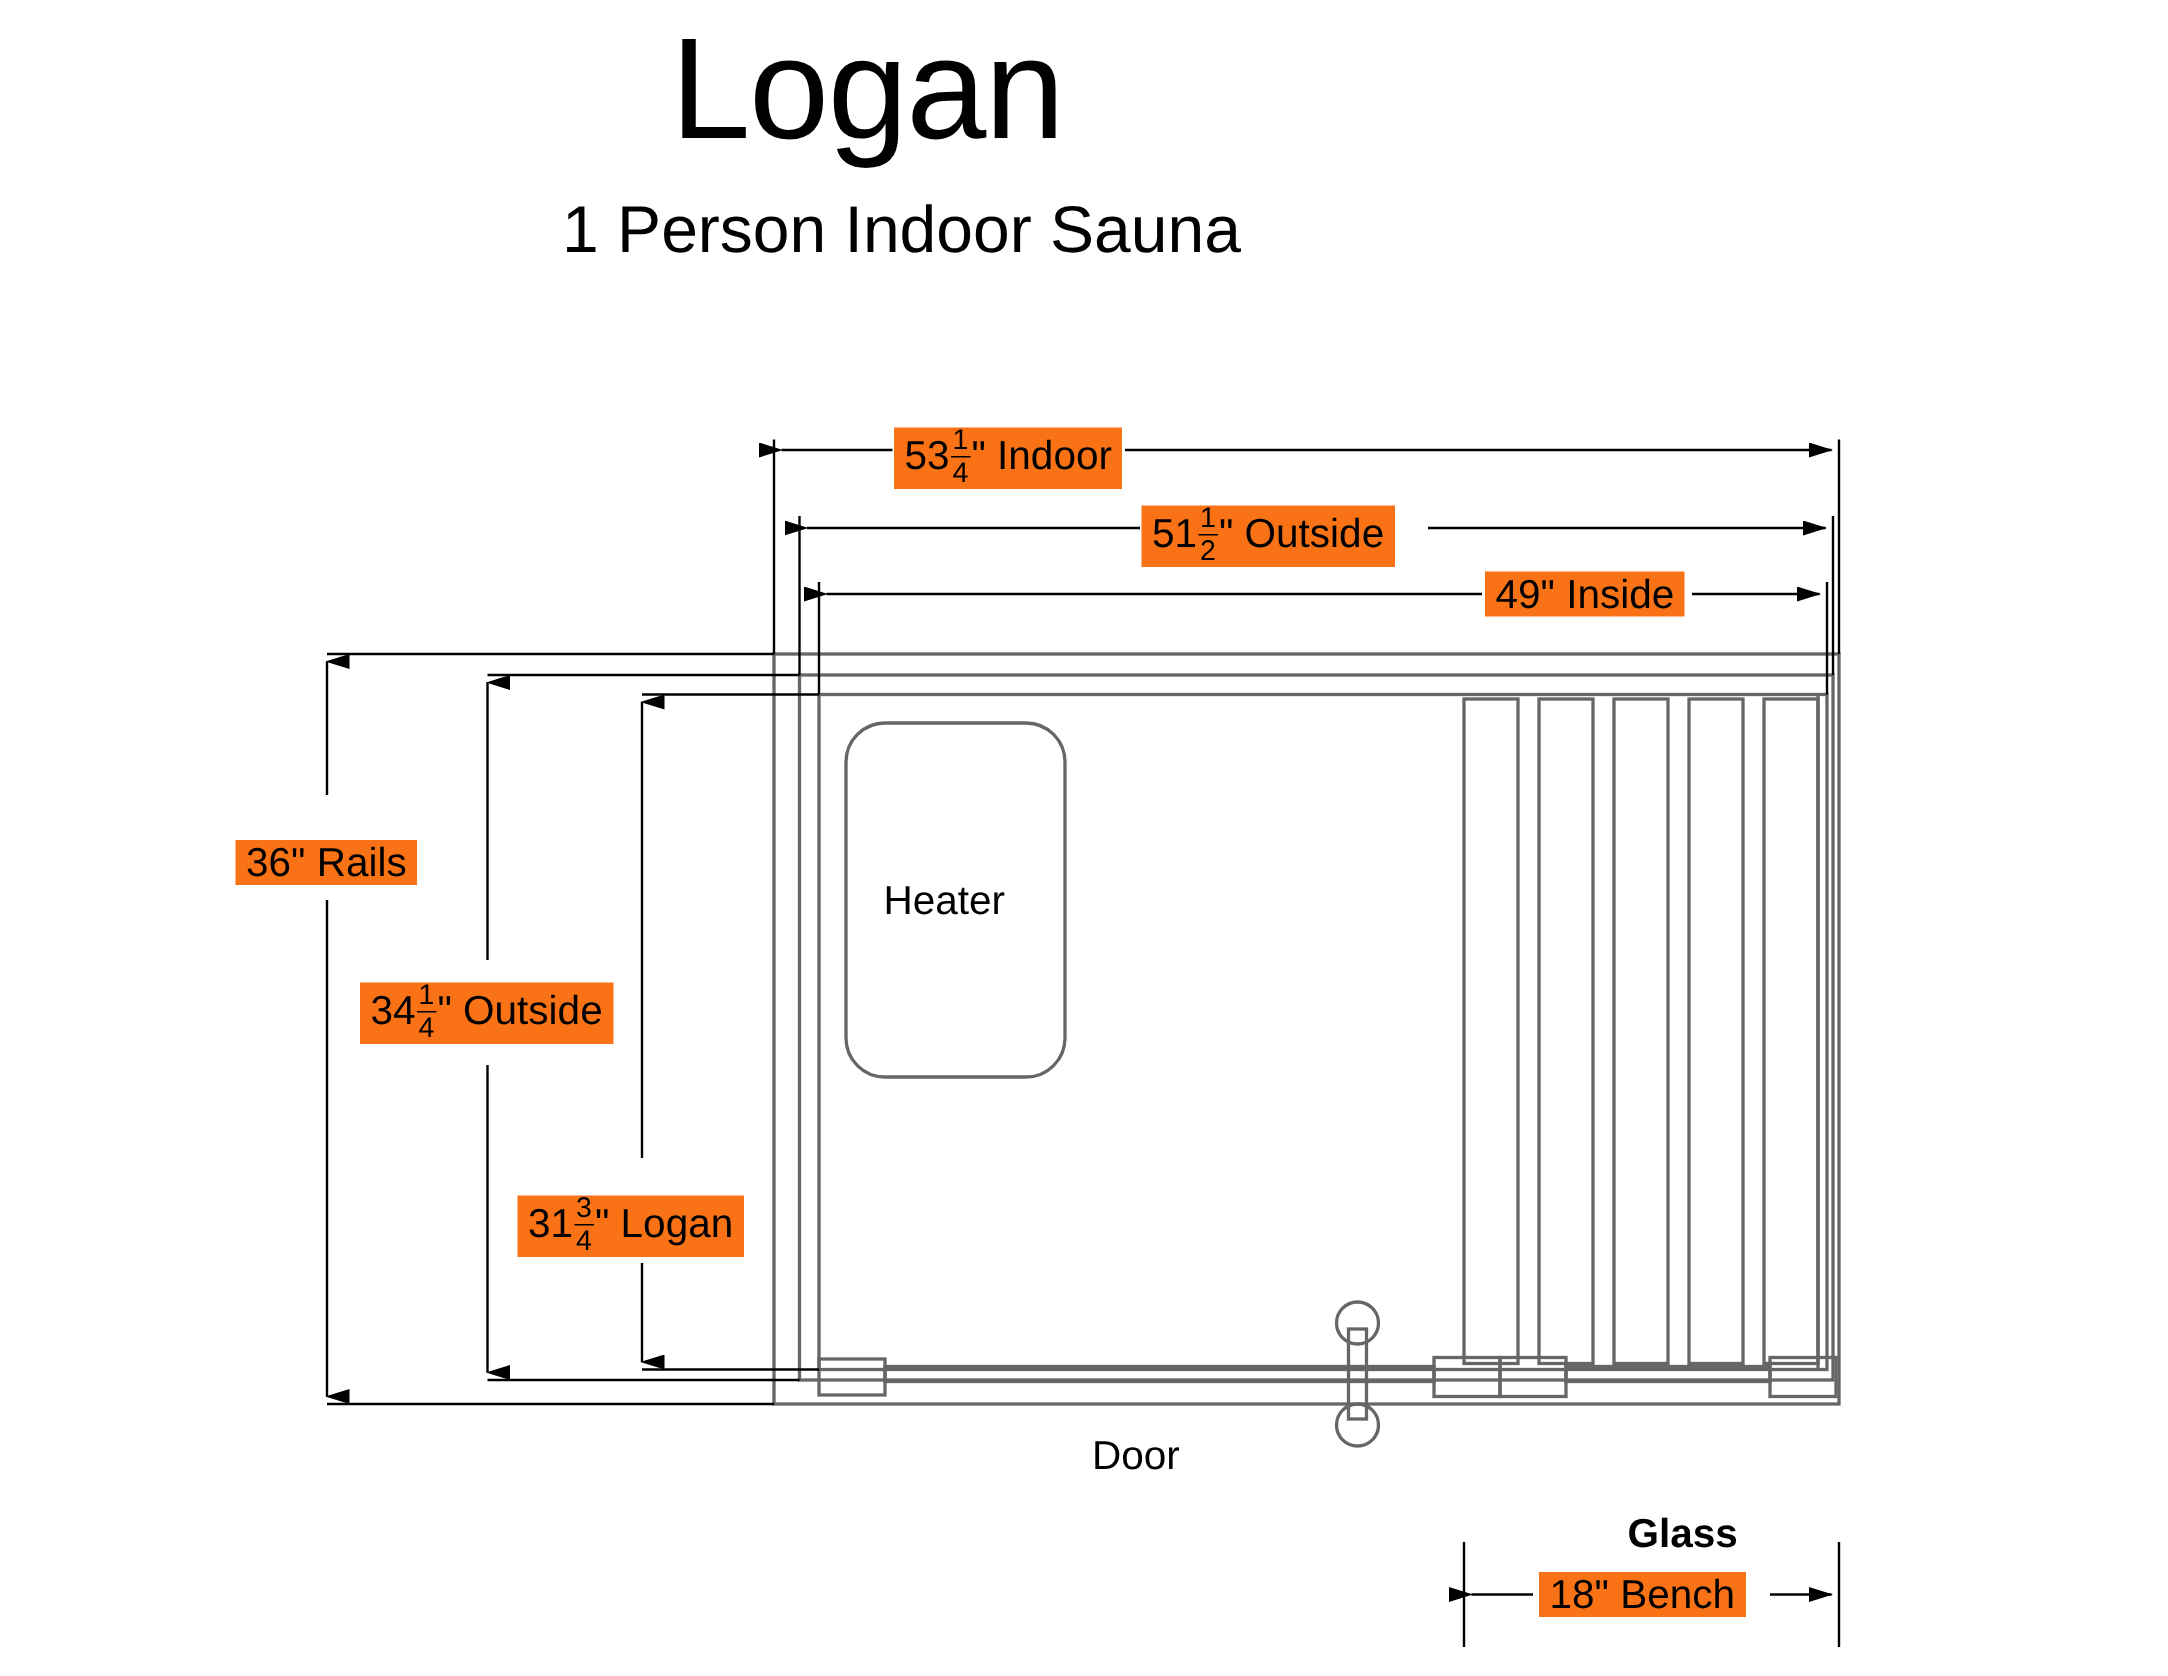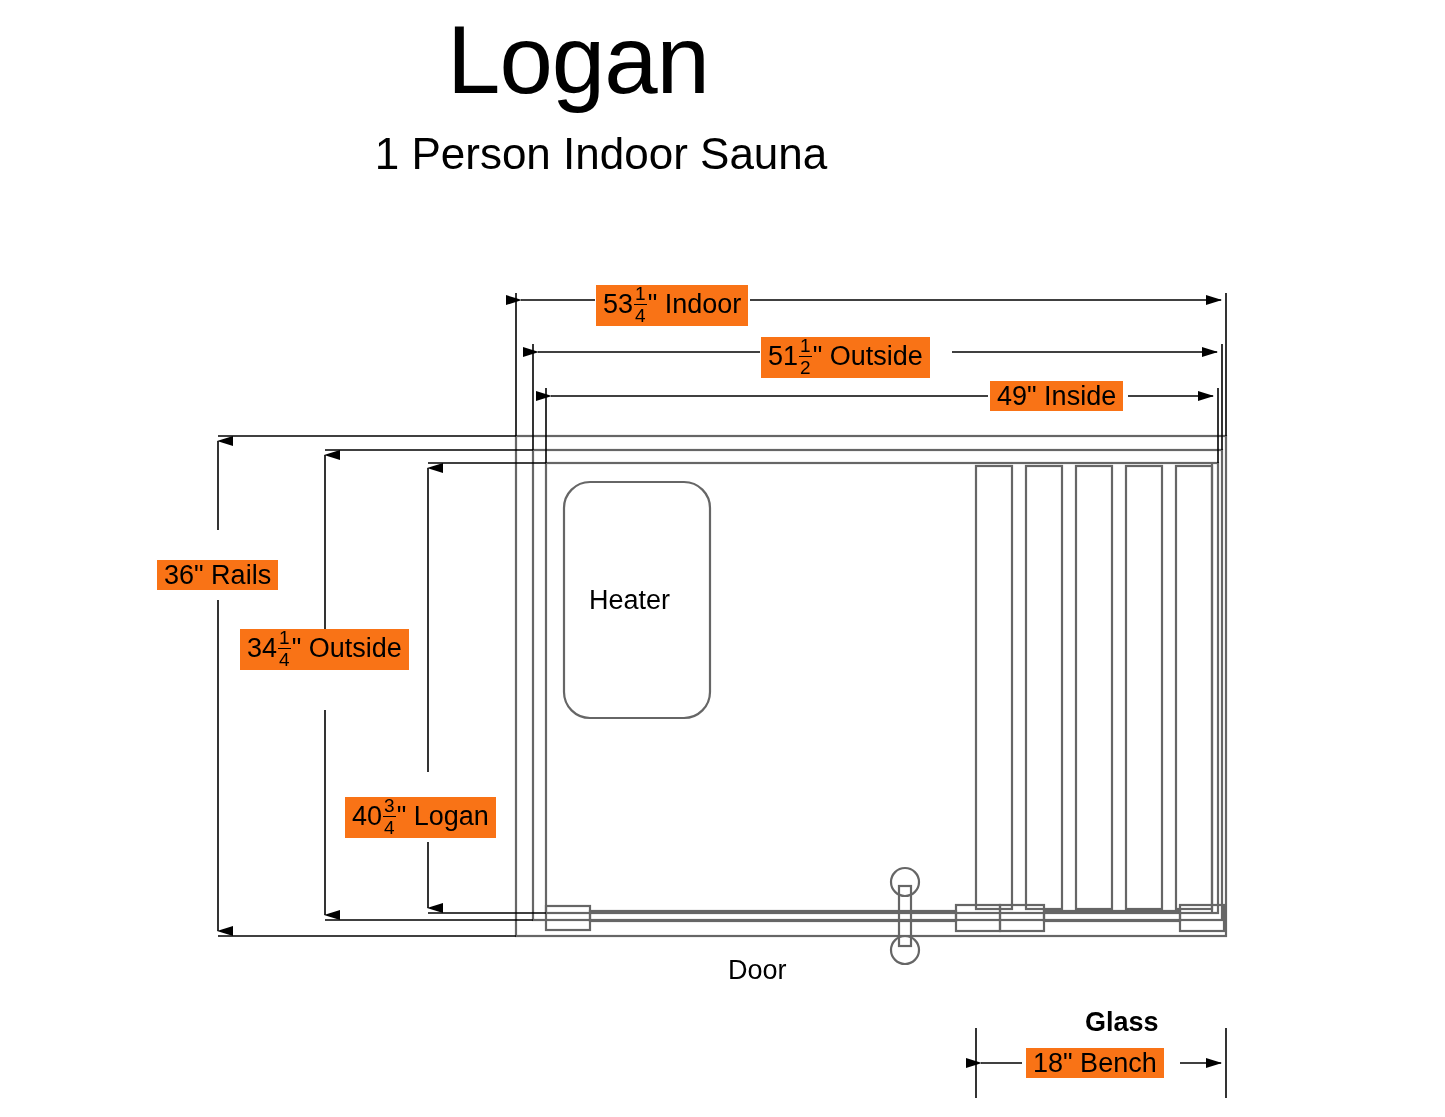--- a/index.html
+++ b/index.html
@@ -193,29 +193,29 @@
     <span>51</span><span class="frac">
         <span class="num">1</span>
         <span class="den">2</span>
       </span><span>"</span><span> Outside</span>
   </div>
 
   <div class="dimlabel" style="left:990px; top:381px;">49" Inside</div>
 
   <div class="dimlabel" style="left:157px; top:560px;">36" Rails</div>
 
-  <div class="dimlabel" style="left:240px; top:629px;">
+  <div class="dimlabel" style="left:240px; top:655px;">
     <span>34</span><span class="frac">
         <span class="num">1</span>
         <span class="den">4</span>
       </span><span>"</span><span> Outside</span>
   </div>
 
   <div class="dimlabel" style="left:345px; top:797px;">
-    <span>40</span><span class="frac">
+    <span>31</span><span class="frac">
         <span class="num">3</span>
         <span class="den">4</span>
       </span><span>"</span><span> Logan</span>
   </div>
 
   <div class="dimlabel" style="left:1026px; top:1048px;">18" Bench</div>
 
   <div class="heater-label" style="left:589px; top:585px;">Heater</div>
 
   <div class="plainlabel" style="left:708px; top:955px;margin-left:20px;">Door</div>

